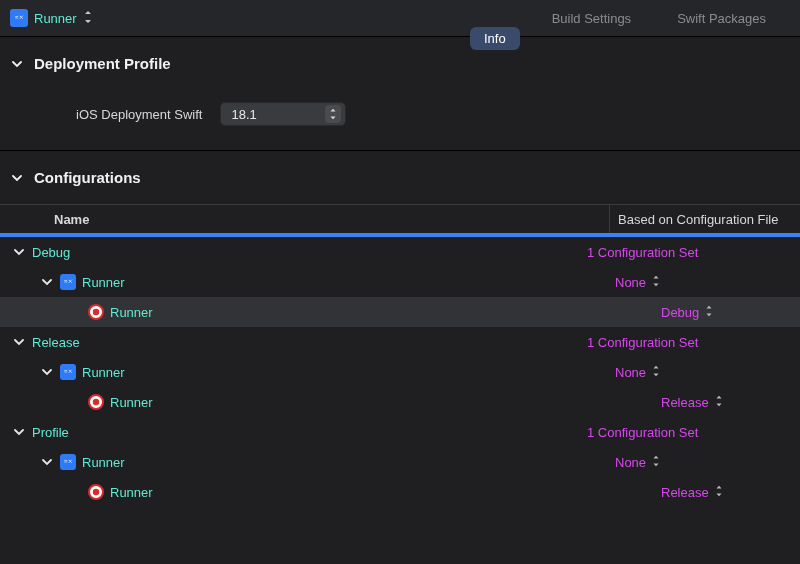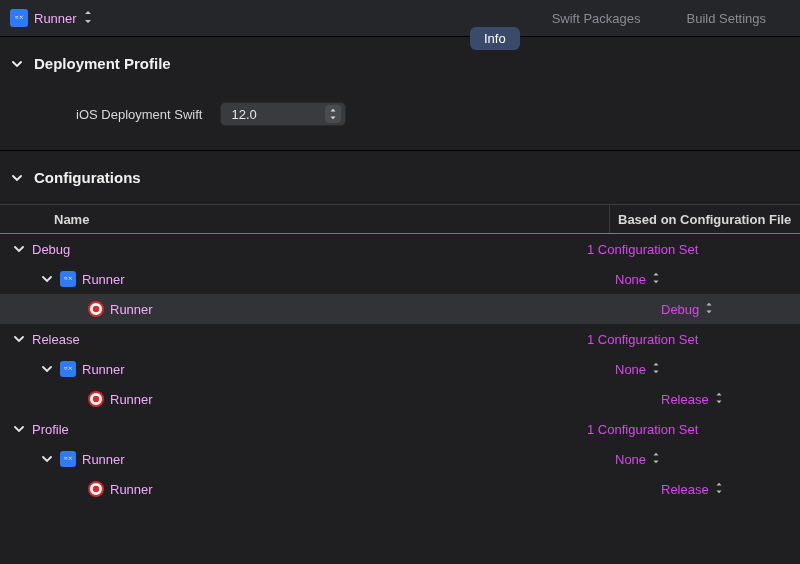--- a/index.html
+++ b/index.html
@@ -99,38 +99,38 @@
     margin-left: auto;
   }
   .select .stepper svg { width: 8px; height: 12px; fill: #d8d8d8; }
   .sep { height: 1px; background: #000; margin: 0; }
   .table-header {
     display: flex;
     align-items: center;
     height: 28px;
     margin-top: 12px;
     border-top: 1px solid #3a3b3e;
-    border-bottom: 1px solid #3b82f6;
+    border-bottom: 4px solid #3b82f6;
     font-size: 13px;
     color: #d8d8d8;
   }
   .col-name {
     flex: 0 0 555px;
     padding-left: 54px;
     border-right: 1px solid #3a3b3e;
     height: 100%;
     display:flex; align-items:center;
     font-weight:600;
   }
   .col-based {
     flex: 1;
     padding-left: 8px;
     height:100%;
     display:flex; align-items:center;
-    font-weight:700;
+    font-weight:400;
   }
   .tree { }
   .row {
     display: flex;
     align-items: center;
     height: 30px;
   }
   .row.sel { background: #323336; }
   .row .cell-name {
     flex: 0 0 555px;
@@ -150,21 +150,21 @@
   }
   .indent-0 { padding-left: 14px; }
   .indent-1 { padding-left: 42px; }
   .indent-2 { padding-left: 88px; }
   .target-icon {
     width: 16px; height: 16px;
     display:inline-flex; align-items:center; justify-content:center;
   }
   .target-icon svg { width:16px; height:16px; }
   .small-updown svg { width: 8px; height: 12px; fill: #b8b8b8; }
-  .label { color: #f0abfc; }
+  .label { color: #5eead4; }
 </style>
 </head>
 <body>
 
 <svg width="0" height="0" style="position:absolute">
   <defs>
     <g id="i-chev-down">
         <path d="M1 3 L5 7 L9 3" stroke="currentColor" stroke-width="1.8" fill="none" stroke-linecap="round"></path>
       </g>
     <g id="i-updown">
@@ -193,38 +193,38 @@
     <span class="label">Runner</span>
     <span class="updown-icon">
       <svg viewBox="0 0 8 14">
           <use href="#i-updown"></use>
         </svg>
     </span>
   </div>
   <div class="spacer"></div>
   <div class="tabs">
     <div class="tab active"><span>Info</span></div>
+    <div class="tab"><span>Build Settings</span></div>
     <div class="tab"><span>Swift Packages</span></div>
-    <div class="tab"><span>Build Settings</span></div>
   </div>
 </div>
 
 <div class="section">
   <div class="sect-header">
     <span class="chev">
         <svg viewBox="0 0 10 10">
           <use href="#i-chev-down"></use>
         </svg>
       </span>
     <span>Deployment Profile</span>
   </div>
   <div class="deploy-row">
     <span class="deploy-label">iOS Deployment Swift</span>
     <div class="select">
-      <span>12.0</span>
+      <span>18.1</span>
       <span class="stepper">
           <svg viewBox="0 0 8 14">
             <use href="#i-updown"></use>
           </svg>
         </span>
     </div>
   </div>
 </div>
 
 <div class="sep"></div>

